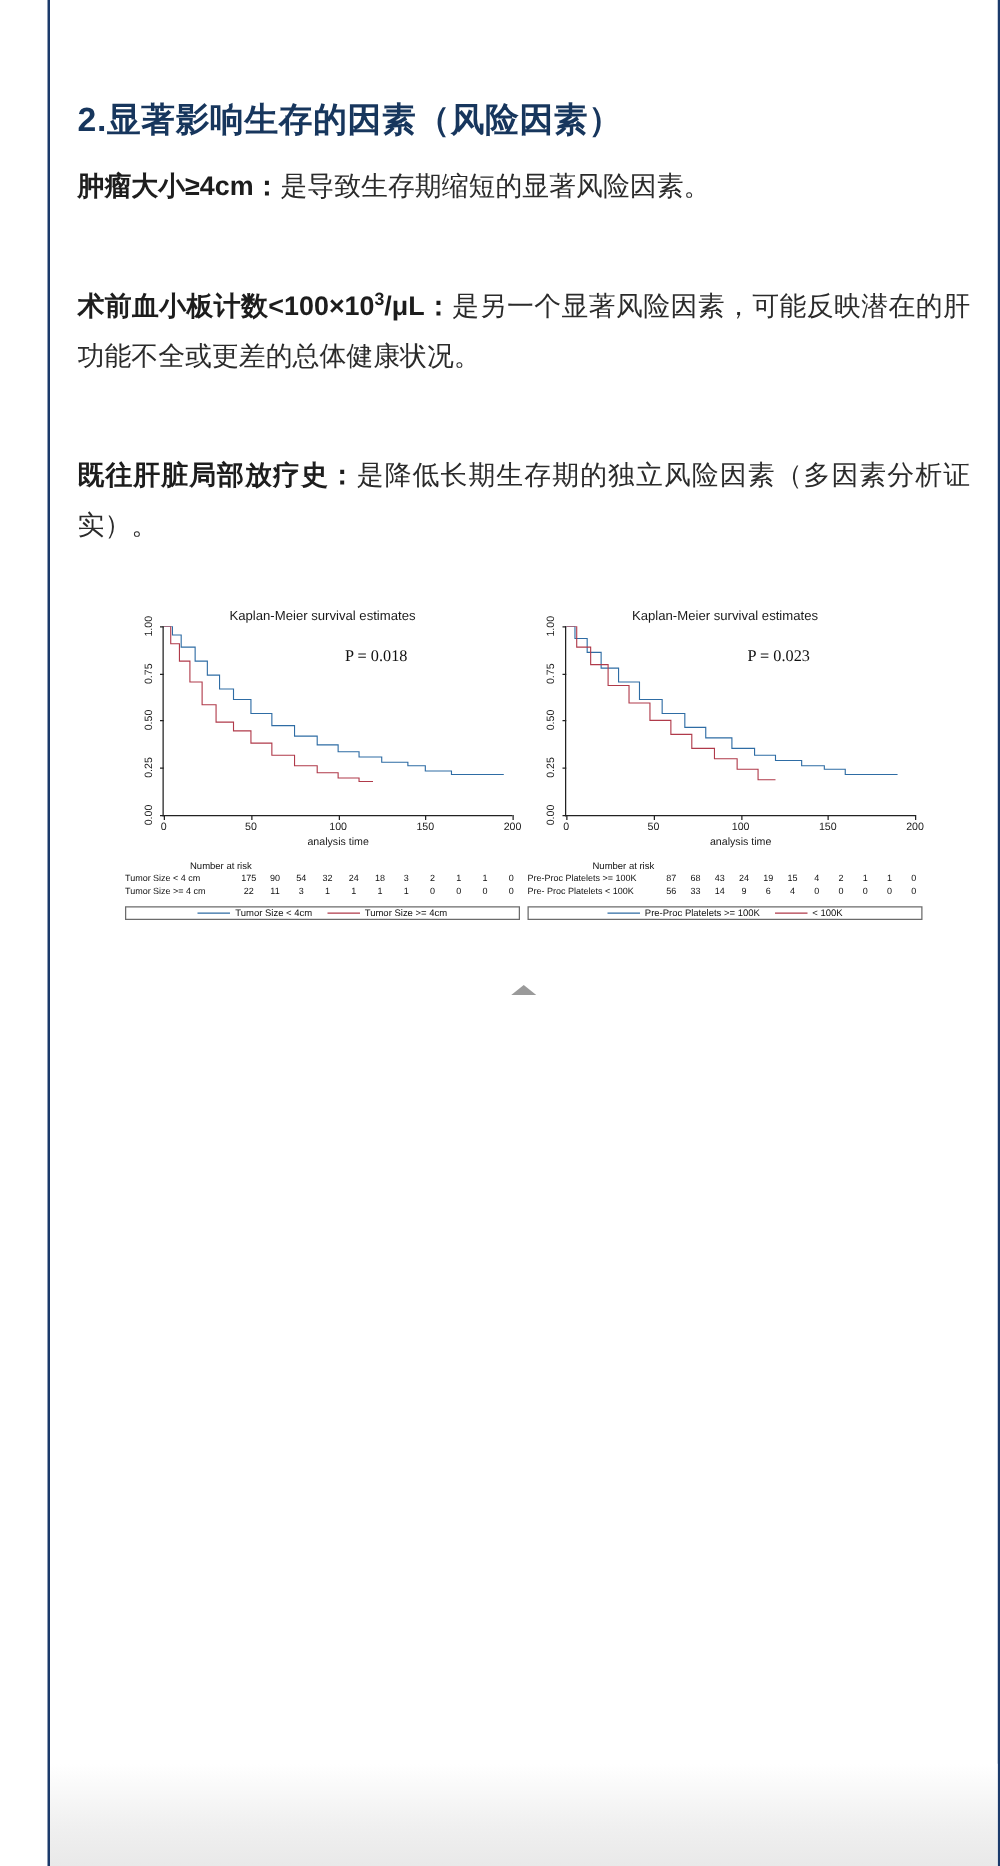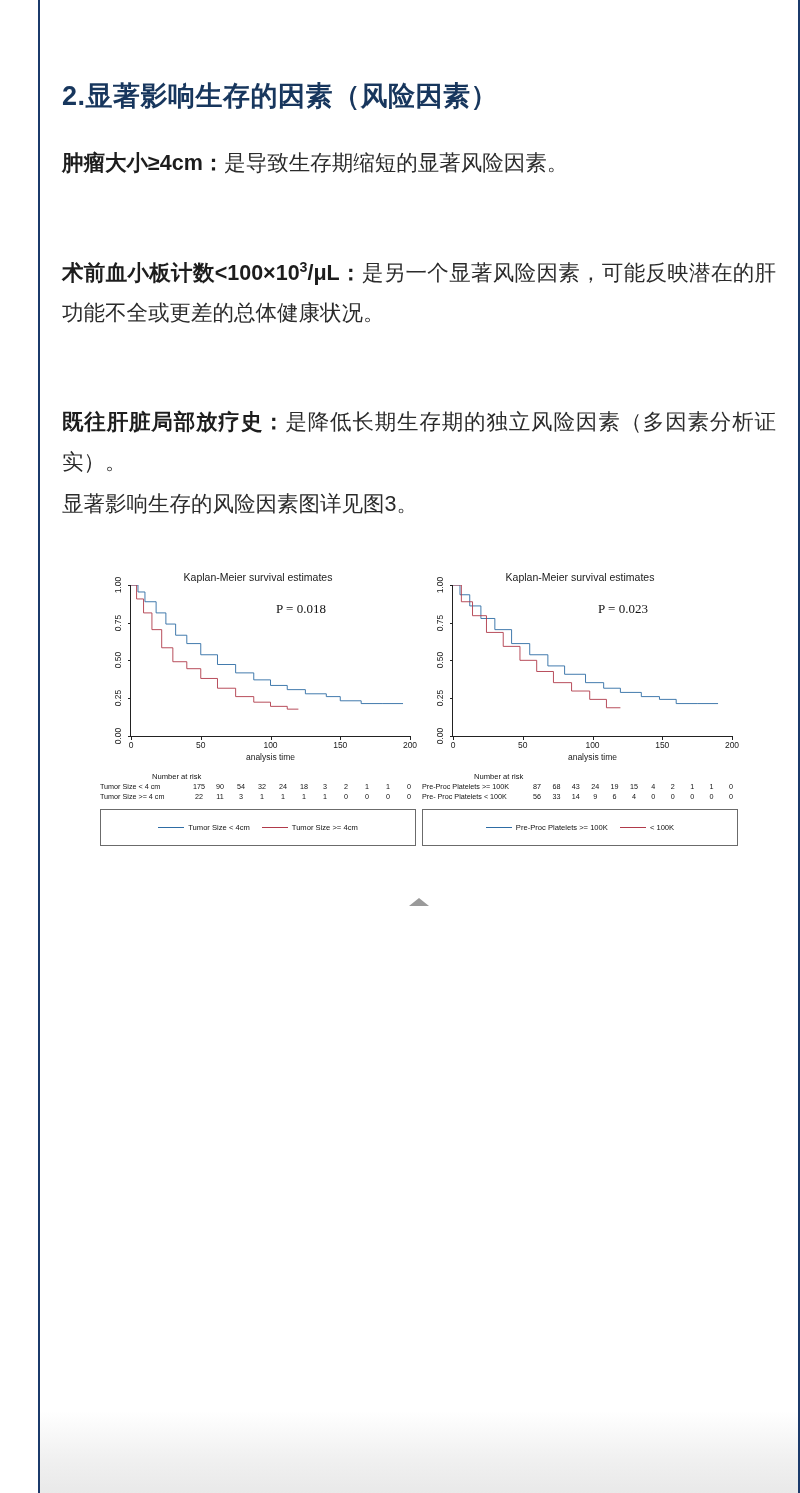--- a/index.html
+++ b/index.html
@@ -29,21 +29,21 @@
 
   h2.section-title {
     margin:78px 0 0 0;
     font-size:27px;
     font-weight:bold;
     color:#17365d;
     letter-spacing:0.5px;
   }
 
   p.para {
-    margin:30px 0 0 0;
+    margin:16px 0 0 0;
     font-size:21.5px;
     line-height:1.85;
     color:#2b2b2b;
     text-align:justify;
   }
   p.para.tight { margin-top:2px; }
   .lead { font-weight:bold; color:#1d1d1d; }
   .sup { font-size:0.66em; vertical-align:super; }
 
   .spacer-lg { height:40px; }
@@ -124,21 +124,21 @@
   .risk-nums { flex:1; display:flex; justify-content:space-between; }
   .risk-nums span { width:14px; text-align:center; }
 
   .legend {
     margin-top:6px;
     border:1px solid #6b6b6b;
     display:flex;
     justify-content:center;
     align-items:center;
     gap:12px;
-    padding:13px 4px;
+    padding:0 4px;
     font-size:7.6px;
     color:#111;
   }
   .legend .item { display:flex; align-items:center; gap:4px; }
   .legend .swatch { display:inline-block; width:26px; height:0; border-top:1.4px solid #2e6ca4; }
   .legend .swatch.red { border-top-color:#b03a4a; }
 
   .caret {
     margin:52px auto 0 auto;
     width:0; height:0;
@@ -173,21 +173,20 @@
   <p class="para">
     <span class="lead"><span>术前血小板计数&lt;100×10</span><span class="sup">3</span><span>/μL：</span></span><span>是另一个显著风险因素，可能反映潜在的肝功能不全或更差的总体健康状况。</span>
   </p>
 
   <div class="spacer-lg"></div>
 
   <p class="para">
     <span class="lead">既往肝脏局部放疗史：</span><span>是降低长期生存期的独立风险因素（多因素分析证实）。</span>
   </p>
 
-  <p class="para tight">显著影响生存的风险因素图详见图3。</p>
 
   <div class="figure-wrap">
 
     <div class="panel">
       <div class="panel-title">Kaplan-Meier survival estimates</div>
 
       <div class="plot">
         <div class="pvalue">P = 0.018</div>
 
         <div class="ytick" style="top:100%"><i>0.00</i></div>

